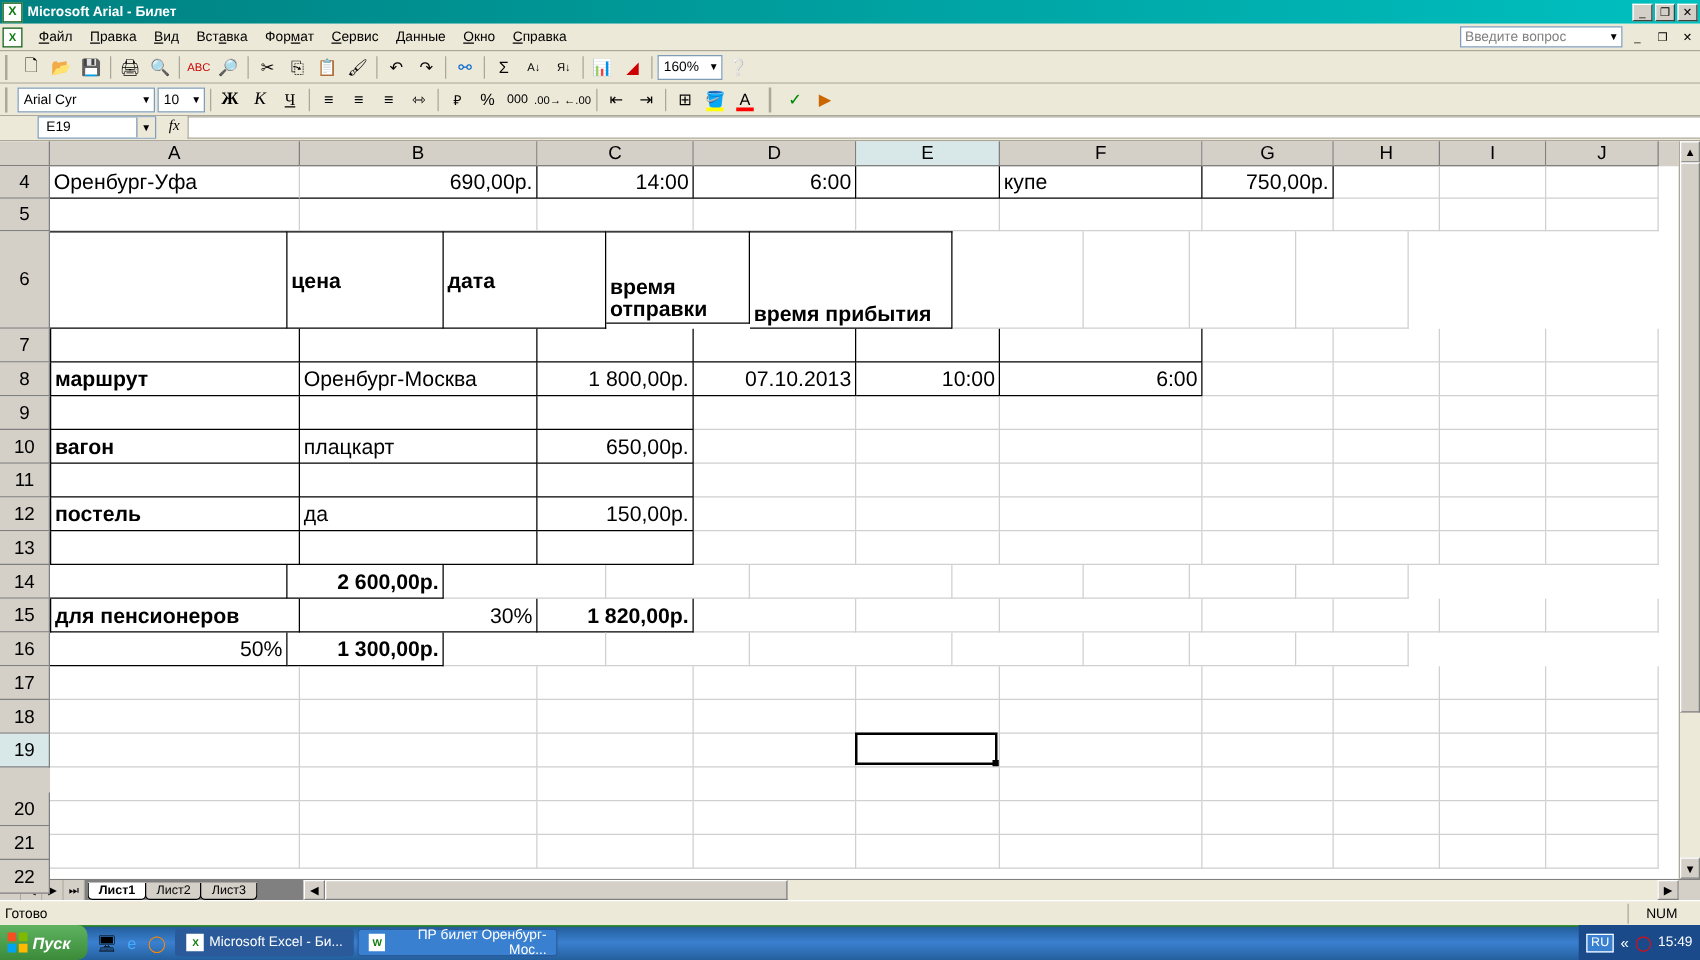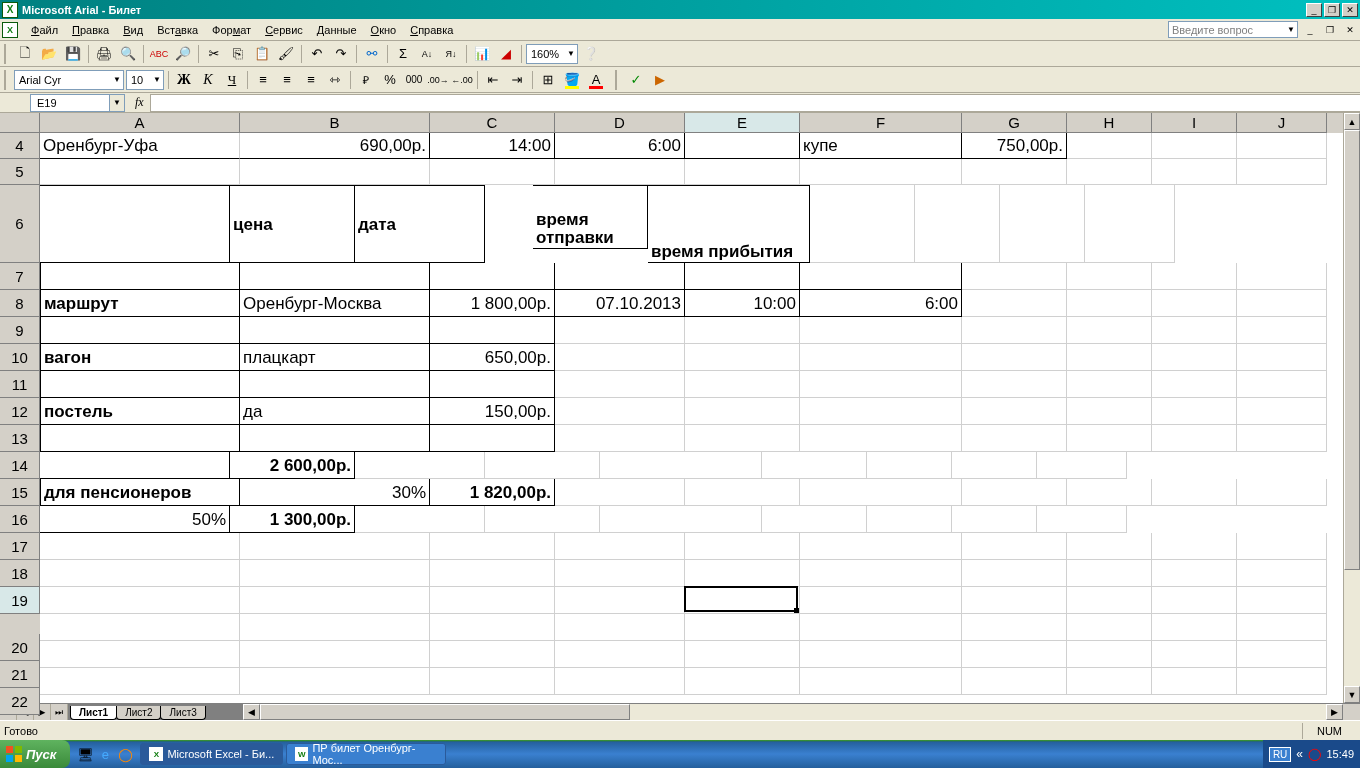--- a/index.html
+++ b/index.html
@@ -30,21 +30,21 @@
 .tb-sel { height: 20px; border: 1px solid #7f9db9; background: #fff; padding: 0 4px; display: flex; align-items: center; position: relative; font-size: 11px; }
 .tb-sel .caret { position: absolute; right: 2px; font-size: 8px; }
 .tb-sel.font { width: 110px; }
 .tb-sel.size { width: 38px; }
 .tb-sel.zoom { width: 52px; }
 .tb-btn.bold { font-weight: bold; font-family: "Times New Roman"; font-size: 14px; }
 .tb-btn.italic { font-style: italic; font-family: "Times New Roman"; font-size: 14px; }
 .tb-btn.underline { text-decoration: underline; font-family: "Times New Roman"; font-size: 13px; }
 
 
-.fbar { height: 20px; background: #ece9d8; display: flex; align-items: center; border-bottom: 1px solid #aca899; }
+.fbar { height: 20px; background: #ece9d8; display: flex; align-items: flex-start; border-bottom: 1px solid #aca899; }
 .name-box { width: 95px; height: 18px; border: 1px solid #7f9db9; background: #fff; margin: 0 4px 0 30px; display: flex; align-items: center; position: relative; padding-left: 6px; }
 .name-box .caret-box { position: absolute; right: 0; width: 15px; height: 100%; border-left: 1px solid #7f9db9; display: flex; align-items: center; justify-content: center; font-size: 8px; background: #ece9d8; }
 .fx-lbl { font-style: italic; font-family: "Times New Roman"; font-size: 12px; margin: 0 6px; }
 .formula-input { flex: 1; height: 18px; border: 1px solid #aca899; border-right: none; background: #fff; }
 
 
 .grid-wrap { position: relative; height: 590px; background: #fff; }
 .grid-corner { position: absolute; left: 0; top: 0; width: 40px; height: 20px; background: #d4d0c8; border-right: 1px solid #808080; border-bottom: 1px solid #808080; }
 .col-headers { position: absolute; left: 40px; top: 0; right: 17px; height: 20px; display: flex; background: #d4d0c8; }
 .col-h { border-right: 1px solid #808080; border-bottom: 1px solid #808080; display: flex; align-items: center; justify-content: center; font-family: Arial; font-size: 15px; background: #d4d0c8; }
@@ -81,21 +81,21 @@
 .hscroll .thumb { width: 370px; background: #d4d0c8; border: 1px solid #fff; border-right-color: #808080; border-bottom-color: #808080; }
 .hscroll .track { flex: 1; }
 .hscroll-corner { width: 17px; background: #d4d0c8; }
 
 
 .statusbar { height: 20px; background: #ece9d8; border-top: 1px solid #fff; display: flex; align-items: center; padding: 0 4px; font-size: 11px; }
 .statusbar .ready { flex: 1; }
 .statusbar .ind { padding: 0 14px; border-left: 1px solid #aca899; height: 16px; display: flex; align-items: center; }
 
 
-.taskbar { height: 28px; background: linear-gradient(to bottom, #3e9f3e, #2a7a2a 4%, #245f9c 6%, #3a80d0 50%, #245f9c); display: flex; align-items: center; }
+.taskbar { height: 28px; background: linear-gradient(to bottom, #3e9f3e, #2a7a2a 4%, #245f9c 6%, #3a80d0 50%, #245f9c); display: flex; align-items: center; text-align: right; }
 .start-btn { height: 28px; padding: 0 14px 0 6px; background: linear-gradient(to bottom, #5fb35f, #3a8a3a); color: #fff; font-weight: bold; font-style: italic; font-size: 13px; display: flex; align-items: center; border-radius: 0 8px 8px 0; gap: 4px; }
 .start-btn .flag { width: 16px; height: 16px; display: inline-block; background:
   linear-gradient(#f25022,#f25022) 0 0/7px 7px no-repeat,
   linear-gradient(#7fba00,#7fba00) 9px 0/7px 7px no-repeat,
   linear-gradient(#00a4ef,#00a4ef) 0 9px/7px 7px no-repeat,
   linear-gradient(#ffb900,#ffb900) 9px 9px/7px 7px no-repeat; }
 .ql { display: flex; gap: 2px; padding: 0 6px; }
 .ql .q { width: 18px; height: 18px; display: flex; align-items: center; justify-content: center; font-size: 13px; }
 .task-item { height: 22px; background: #3a80d0; border: 1px solid #2a5a9a; border-radius: 3px; display: flex; align-items: center; padding: 0 8px; margin-right: 3px; color: #fff; font-size: 11px; gap: 4px; max-width: 160px; }
 .task-item.active { background: #2a5a9a; }
@@ -278,21 +278,21 @@
         <div class="cell" style="width: 162px; height: 26px;"></div>
         <div class="cell" style="width: 105px; height: 26px;"></div>
         <div class="cell" style="width: 85px; height: 26px;"></div>
         <div class="cell" style="width: 85px; height: 26px;"></div>
         <div class="cell" style="width: 90px; height: 26px;"></div>
       </div>
       <div class="row" style="height: 78px;">
         <div class="cell bb br bt" style="width: 190px; height: 78px;"></div>
         <div class="cell bold bb br bt" style="width: 125px; height: 78px;">цена</div>
         <div class="cell bold bb br bt" style="width: 130px; height: 78px;">дата</div>
-        <div class="cell bold tall bb br bt" style="width: 115px; height: 64px; margin-left: 48px;">время отправки</div>
+        <div class="cell bold tall bb br bt" style="width: 115px; height: 74px;">время отправки</div>
         <div class="cell bold tall bb br bt" style="width: 162px; height: 78px;">время прибытия</div>
         <div class="cell" style="width: 105px; height: 78px;"></div>
         <div class="cell" style="width: 85px; height: 78px;"></div>
         <div class="cell" style="width: 85px; height: 78px;"></div>
         <div class="cell" style="width: 90px; height: 78px;"></div>
       </div>
       <div class="row" style="height: 27px;">
         <div class="cell bb br bl" style="width: 200px; height: 27px;"></div>
         <div class="cell bb br" style="width: 190px; height: 27px;"></div>
         <div class="cell bb br" style="width: 125px; height: 27px;"></div>

